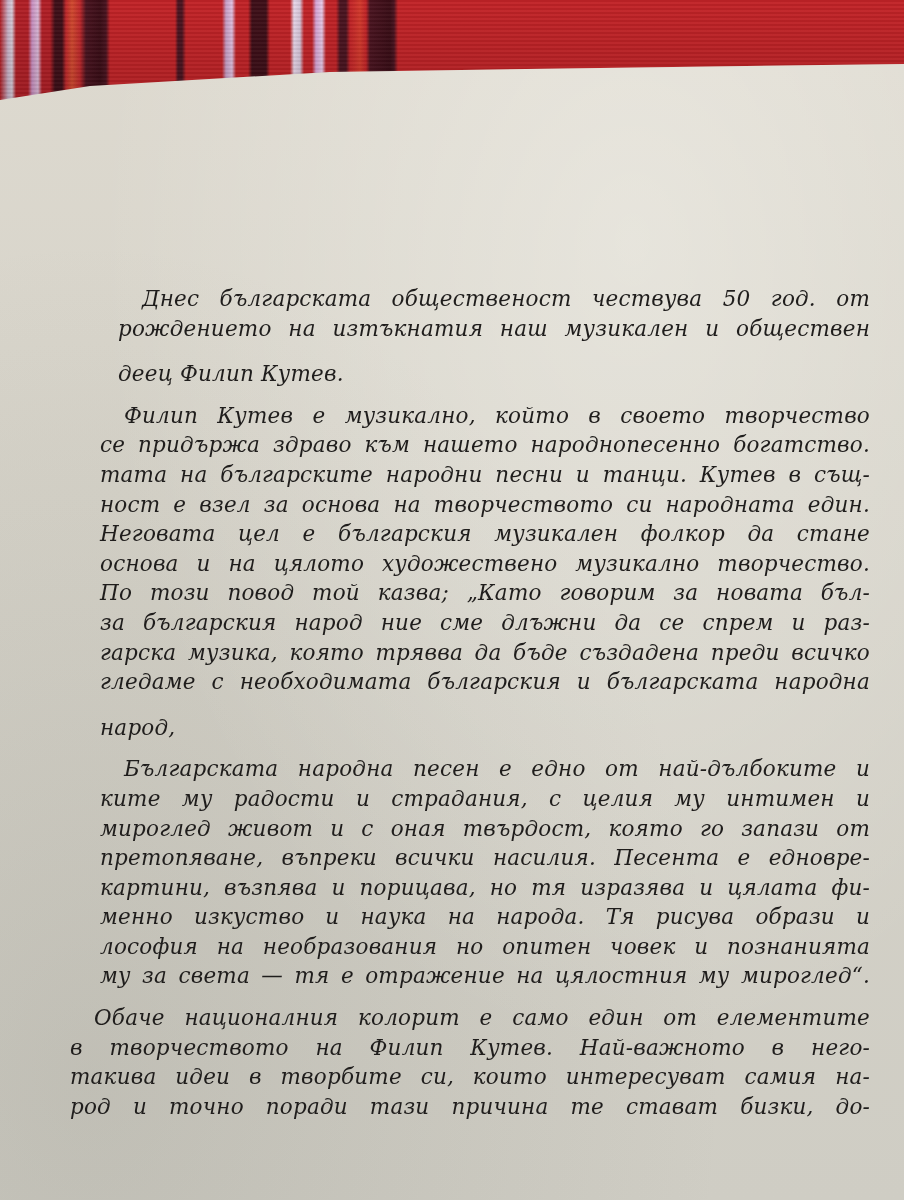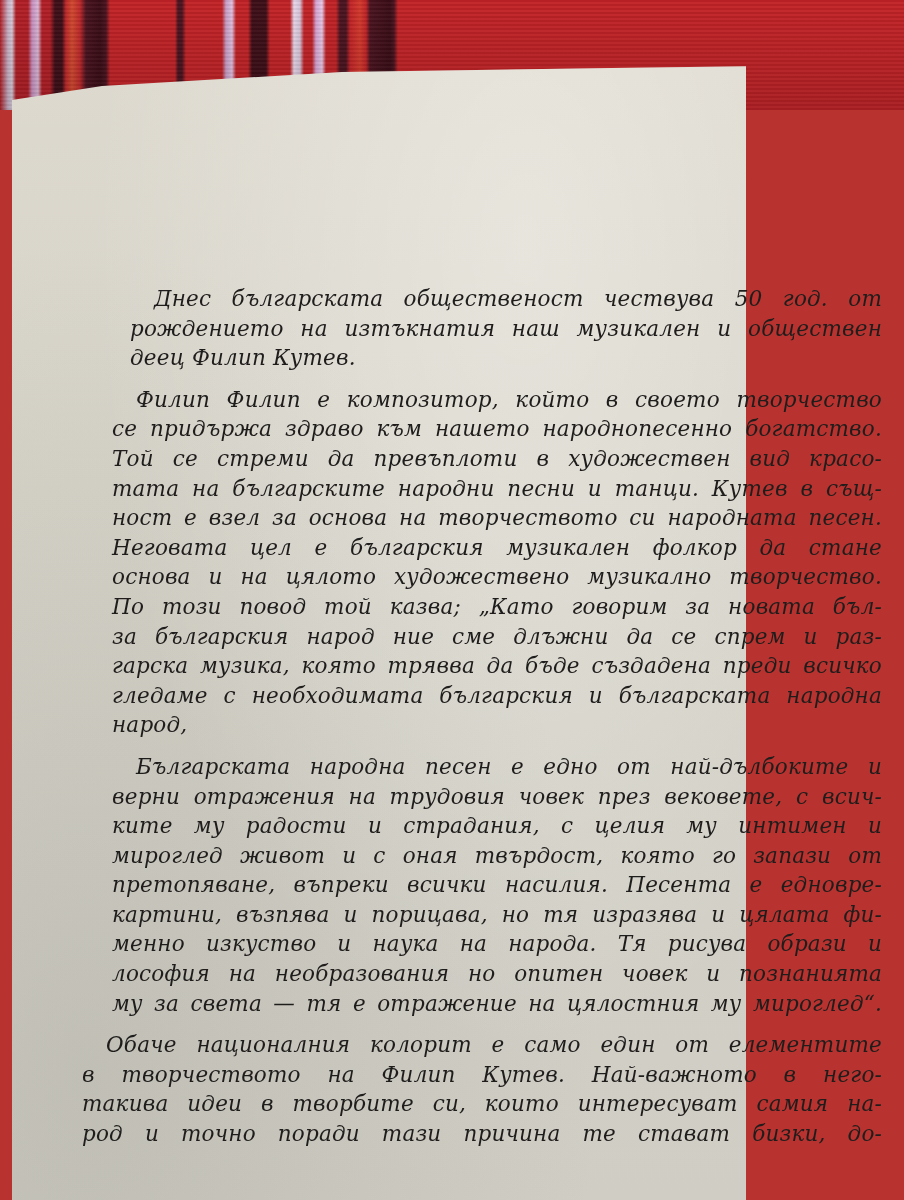--- a/index.html
+++ b/index.html
@@ -37,23 +37,23 @@
           #c22327 904px);
     }
     .fabric-shade {
       position: absolute;
       left: 0; top: 0; width: 904px; height: 110px;
       background: linear-gradient(180deg, rgba(0,0,0,0.0) 0%, rgba(0,0,0,0.12) 100%);
     }
     
     .page {
       position: absolute;
-      left: 12px;
+      left: 0;
       top: 0;
-      width: 734px;
+      width: 904px;
       height: 1200px;
       background:
         radial-gradient(ellipse at 70% 20%, rgba(255,255,250,0.35), rgba(255,255,255,0) 60%),
         radial-gradient(ellipse at 10% 90%, rgba(120,120,110,0.18), rgba(0,0,0,0) 55%),
         linear-gradient(180deg, #dedad0 0%, #d6d3c9 40%, #cfcdc4 100%);
       clip-path: polygon(0 100px, 90px 86px, 330px 72px, 600px 68px, 904px 64px, 904px 1200px, 0 1200px);
     }
     .text-block {
       position: absolute;
       left: 100px;
@@ -68,20 +68,21 @@
     .line {
       display: block;
       height: 29.6px;
       line-height: 29.6px;
       white-space: nowrap;
       text-align: justify;
       text-align-last: justify;
     }
     .line.last {
       text-align-last: left;
+      margin-top: 16px;
     }
     .para {
       display: block;
       margin-bottom: 12px;
     }
     .indent { padding-left: 24px; }
     .p1 { margin-left: 18px; }
     .p4 { margin-left: -30px; }
   </style>
 </head>
@@ -93,37 +94,35 @@
 <div class="page">
   <div class="text-block">
 
     <div class="para p1">
       <span class="line indent">Днес българската общественост чествува 50 год. от</span>
       <span class="line">рождението на изтъкнатия наш музикален и обществен</span>
       <span class="line last">деец Филип Кутев.</span>
     </div>
 
     <div class="para">
-      <span class="line indent">Филип Филип е композитор, който в своето творчество</span>
+      <span class="line indent">Филип Кутев е музикално, който в своето творчество</span>
       <span class="line">се придържа здраво към нашето народнопесенно богатство.</span>
-      <span class="line">Той се стреми да превъплоти в художествен вид красо-</span>
       <span class="line">тата на българските народни песни и танци. Кутев в същ-</span>
-      <span class="line">ност е взел за основа на творчеството си народната песен.</span>
+      <span class="line">ност е взел за основа на творчеството си народната един.</span>
       <span class="line">Неговата цел е българския музикален фолкор да стане</span>
       <span class="line">основа и на цялото художествено музикално творчество.</span>
       <span class="line">По този повод той казва; „Като говорим за новата бъл-</span>
       <span class="line">за българския народ ние сме длъжни да се спрем и раз-</span>
       <span class="line">гарска музика, която трявва да бъде създадена преди всичко</span>
       <span class="line">гледаме с необходимата българския и българската народна</span>
       <span class="line last">народ,</span>
     </div>
 
     <div class="para">
       <span class="line indent">Българската народна песен е едно от най-дълбоките и</span>
-      <span class="line">верни отражения на трудовия човек през вековете, с всич-</span>
       <span class="line">ките му радости и страдания, с целия му интимен и</span>
       <span class="line">мироглед живот и с оная твърдост, която го запази от</span>
       <span class="line">претопяване, въпреки всички насилия. Песента е едновре-</span>
       <span class="line">картини, възпява и порицава, но тя изразява и цялата фи-</span>
       <span class="line">менно изкуство и наука на народа. Тя рисува образи и</span>
       <span class="line">лософия на необразования но опитен човек и познанията</span>
       <span class="line">му за света — тя е отражение на цялостния му мироглед“.</span>
     </div>
 
     <div class="para p4">

